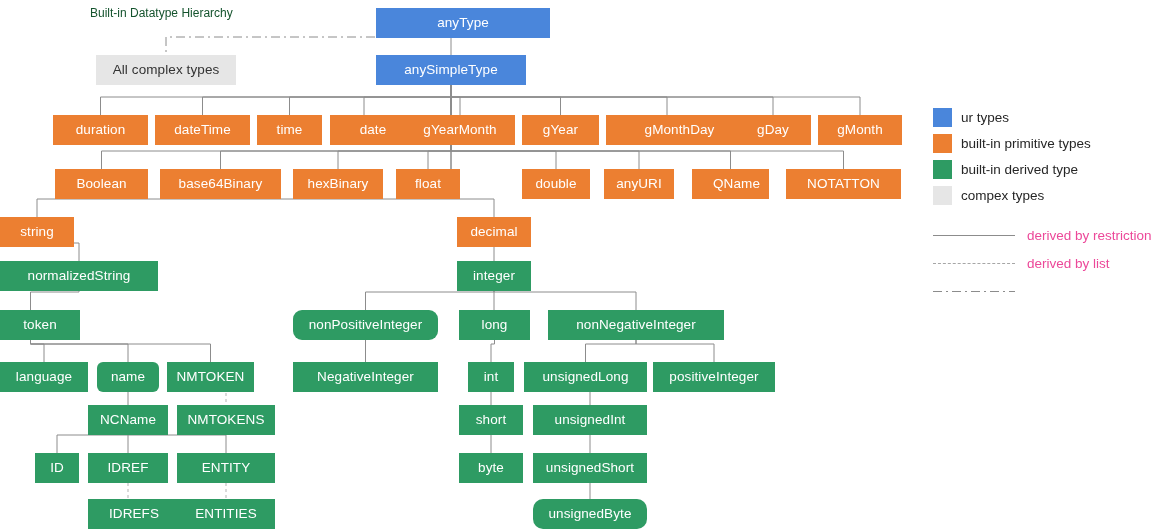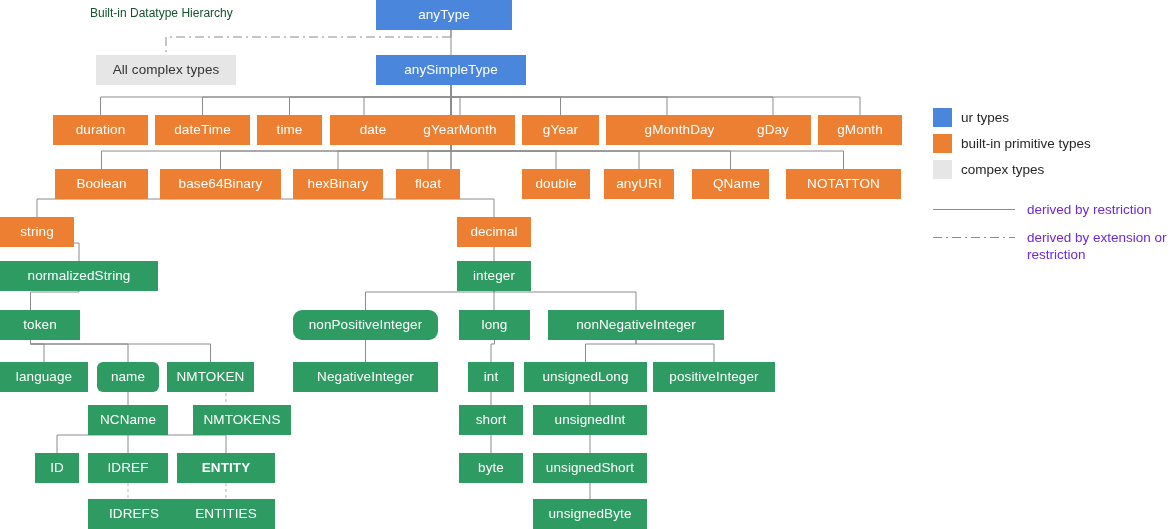--- a/index.html
+++ b/index.html
@@ -100,21 +100,21 @@
   .legend-line.dotted { border-top-style: dashed; border-top-color: #a6a6a6; border-top-width: 1px; }
   .legend-line.dashdot{
     border-top: none;
     height: 1px;
     background-image: linear-gradient(to right, #8c8c8c 0 9px, transparent 9px 13px, #8c8c8c 13px 15px, transparent 15px 19px);
     background-size: 19px 1px;
     background-repeat: repeat-x;
   }
   .legend-line-label {
     font-size: 13.5px;
-    color: #6d28d9;
+    color: #ec4899;
     line-height: 17px;
     white-space: normal;
     max-width: 146px;
   }
 </style>
 </head>
 <body>
 
 <div id="stage">
 
@@ -231,21 +231,21 @@
       <line x1="585.5" y1="387" x2="590" y2="387" stroke="#8c8c8c" stroke-width="1"></line>
       <line x1="590" y1="387" x2="590" y2="405" stroke="#8c8c8c" stroke-width="1"></line>
       <line x1="491" y1="435" x2="491" y2="453" stroke="#8c8c8c" stroke-width="1"></line>
       <line x1="590" y1="435" x2="590" y2="453" stroke="#8c8c8c" stroke-width="1"></line>
       <line x1="590" y1="483" x2="590" y2="499" stroke="#8c8c8c" stroke-width="1"></line>
     </svg>
 
   <div id="title">Built-in Datatype Hierarchy</div>
 
   <div id="nodes-layer">
-      <div class="node ur" style="left: 376px; top: 0px; width: 136px;">anyType</div>
+      <div class="node ur" style="left: 376px; top: 8px; width: 174px;">anyType</div>
       <div class="node complex" style="left: 96px; top: 55px; width: 140px;">All complex types</div>
       <div class="node ur" style="left: 376px; top: 55px; width: 150px;">anySimpleType</div>
       <div class="node prim" style="left: 53px; top: 115px; width: 95px;">duration</div>
       <div class="node prim" style="left: 155px; top: 115px; width: 95px;">dateTime</div>
       <div class="node prim" style="left: 257px; top: 115px; width: 65px;">time</div>
       <div class="node prim" style="left: 330px; top: 115px; width: 86px;">date</div>
       <div class="node prim" style="left: 405px; top: 115px; width: 110px;">gYearMonth</div>
       <div class="node prim" style="left: 522px; top: 115px; width: 77px;">gYear</div>
       <div class="node prim" style="left: 606px; top: 115px; width: 147px;">gMonthDay</div>
       <div class="node prim" style="left: 735px; top: 115px; width: 76px;">gDay</div>
@@ -267,53 +267,60 @@
       <div class="node derived" style="left: 459px; top: 310px; width: 71px;">long</div>
       <div class="node derived" style="left: 548px; top: 310px; width: 176px;">nonNegativeInteger</div>
       <div class="node derived" style="left: 0px; top: 362px; width: 88px;">language</div>
       <div class="node derived" style="left: 97px; top: 362px; width: 62px; border-radius: 6px;">name</div>
       <div class="node derived" style="left: 167px; top: 362px; width: 87px;">NMTOKEN</div>
       <div class="node derived" style="left: 293px; top: 362px; width: 145px;">NegativeInteger</div>
       <div class="node derived" style="left: 468px; top: 362px; width: 46px;">int</div>
       <div class="node derived" style="left: 524px; top: 362px; width: 123px;">unsignedLong</div>
       <div class="node derived" style="left: 653px; top: 362px; width: 122px;">positiveInteger</div>
       <div class="node derived" style="left: 88px; top: 405px; width: 80px;">NCName</div>
-      <div class="node derived" style="left: 177px; top: 405px; width: 98px; margin-left: 16px;">NMTOKENS</div>
+      <div class="node derived" style="left: 177px; top: 405px; width: 98px;">NMTOKENS</div>
       <div class="node derived" style="left: 459px; top: 405px; width: 64px;">short</div>
       <div class="node derived" style="left: 533px; top: 405px; width: 114px;">unsignedInt</div>
       <div class="node derived" style="left: 35px; top: 453px; width: 44px;">ID</div>
       <div class="node derived" style="left: 88px; top: 453px; width: 80px;">IDREF</div>
-      <div class="node derived" style="left: 177px; top: 453px; width: 98px; font-weight: bold;">ENTITY</div>
+      <div class="node derived" style="left: 177px; top: 453px; width: 98px;">ENTITY</div>
       <div class="node derived" style="left: 459px; top: 453px; width: 64px;">byte</div>
       <div class="node derived" style="left: 533px; top: 453px; width: 114px;">unsignedShort</div>
       <div class="node derived" style="left: 88px; top: 499px; width: 92px;">IDREFS</div>
       <div class="node derived" style="left: 177px; top: 499px; width: 98px;">ENTITIES</div>
-      <div class="node derived" style="left: 533px; top: 499px; width: 114px;">unsignedByte</div>
+      <div class="node derived" style="left: 533px; top: 499px; width: 114px; border-radius: 10px;">unsignedByte</div>
     </div>
 
   <div id="legend">
     <div id="legend-swatches">
         <div class="legend-row">
           <span class="legend-swatch" style="background: rgb(74, 134, 219);"></span>
           <span class="legend-label">ur types</span>
         </div>
         <div class="legend-row">
           <span class="legend-swatch" style="background: rgb(236, 127, 49);"></span>
           <span class="legend-label">built-in primitive types</span>
         </div>
         <div class="legend-row">
+          <span class="legend-swatch" style="background: rgb(46, 155, 99);"></span>
+          <span class="legend-label">built-in derived type</span>
+        </div>
+        <div class="legend-row">
           <span class="legend-swatch" style="background: rgb(230, 230, 230);"></span>
           <span class="legend-label">compex types</span>
         </div>
       </div>
     <div id="legend-lines">
         <div class="legend-line-row">
           <span class="legend-line solid"></span>
           <span class="legend-line-label">derived by restriction</span>
         </div>
         <div class="legend-line-row">
+          <span class="legend-line dotted"></span>
+          <span class="legend-line-label">derived by list</span>
+        </div>
+        <div class="legend-line-row">
           <span class="legend-line dashdot"></span>
-          <span class="legend-line-label">derived by extension or restriction</span>
         </div>
       </div>
   </div>
 
 </div>
 
 </body></html>

